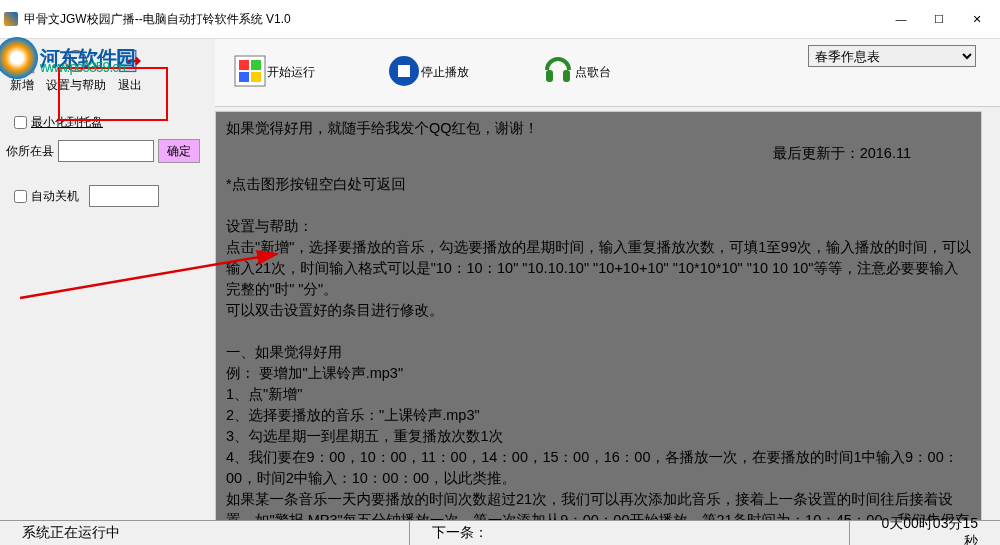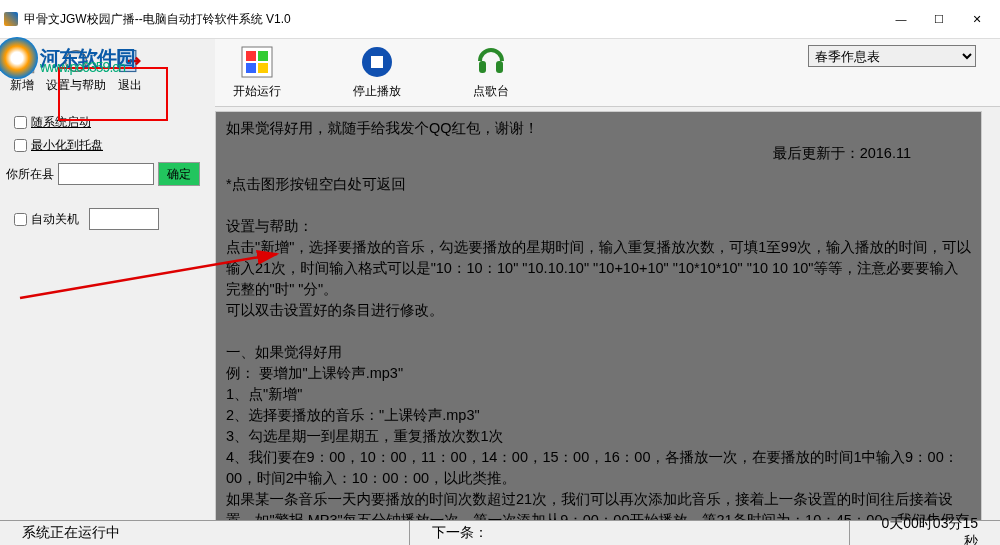--- a/index.html
+++ b/index.html
@@ -24,30 +24,30 @@
     
     .highlight-box { position: absolute; top: 28px; left: 58px; width: 110px; height: 54px; border: 2px solid #e00; pointer-events: none; }
     
     .side-checks { margin-top: 18px; }
     .side-check { display: flex; align-items: center; margin: 6px 0 6px 8px; font-size: 12px; cursor:pointer;}
     .side-check input { margin-right: 4px; }
     .side-check .underline { text-decoration: underline; }
     
     .county-row { display: flex; align-items: center; margin: 8px 0 0 0; font-size: 12px;}
     .county-row input[type=text] { width: 96px; height: 22px; border: 1px solid #7a7a7a; margin: 0 4px; padding: 0 2px;}
-    .county-row button { height: 24px; width: 42px; border: 1px solid #999; background: #22c55e; cursor:pointer; font-size:12px;}
+    .county-row button { height: 24px; width: 42px; border: 1px solid #999; background: #f0abfc; cursor:pointer; font-size:12px;}
     
     .shutdown-row { display: flex; align-items: center; margin-top: 22px; margin-left:8px;}
     .shutdown-row input[type=checkbox] { margin-right: 4px; }
     .shutdown-row input[type=text] { width: 70px; height: 22px; border: 1px solid #7a7a7a; margin-left: 10px; padding:0 2px;}
     
     .main { flex: 1; display: flex; flex-direction: column; position:relative;}
     
     .main-toolbar { height: 68px; background: #f7f7f7; display: flex; align-items: center; padding: 0 18px; gap: 72px; border-bottom:1px solid #ccc; position:relative;}
-    .main-tool { display: flex; flex-direction: column; align-items: center; font-size: 12px; cursor:pointer;}
+    .main-tool { display: flex; flex-direction: row; align-items: center; font-size: 12px; cursor:pointer;}
     .main-tool-icon { width: 34px; height: 34px; margin-bottom: 4px; display:flex; align-items:center; justify-content:center;}
     
     .schedule-select { position: absolute; right: 24px; top: 6px; width: 168px; height: 22px; border: 1px solid #7a7a7a; font-size: 13px; padding:0 2px;}
     
     .content { flex: 1; background: #737373; border: 1px solid #ccc; margin: 4px 18px 4px 0; padding: 6px 10px; font-size: 14.5px; line-height: 1.45; overflow: hidden; position:relative;}
     .content .update { text-align: right; margin: 4px 0 10px; padding-right: 60px;}
     
     .arrow { position: absolute; top: 248px; left: 12px; width: 280px; height: 60px; pointer-events:none; z-index:10;}
     
     .statusbar { height: 25px; background: #f0f0f0; border-top: 1px solid #999; display: flex; font-size: 14px; position:absolute; bottom:0; left:0; right:0;}
@@ -95,24 +95,20 @@
         <svg class="side-tool-icon" viewBox="0 0 24 24">
             <rect x="3" y="3" width="14" height="18" fill="#cde" stroke="#369"></rect>
             <path d="M10 12h10m-3-3l3 3-3 3" stroke="#c00" stroke-width="2" fill="none"></path>
           </svg>
         <span>退出</span>
       </div>
     </div>
     <div class="highlight-box"></div>
 
     <div class="side-checks">
-      <label class="side-check">
-        <input type="checkbox" style="">
-        <span class="underline">随系统启动</span>
-      </label>
       <label class="side-check">
         <input type="checkbox" style="">
         <span class="underline">最小化到托盘</span>
       </label>
     </div>
 
     <div class="county-row">
       <span>你所在县</span>
       <input type="text" value="" style="">
       <button>确定</button>

